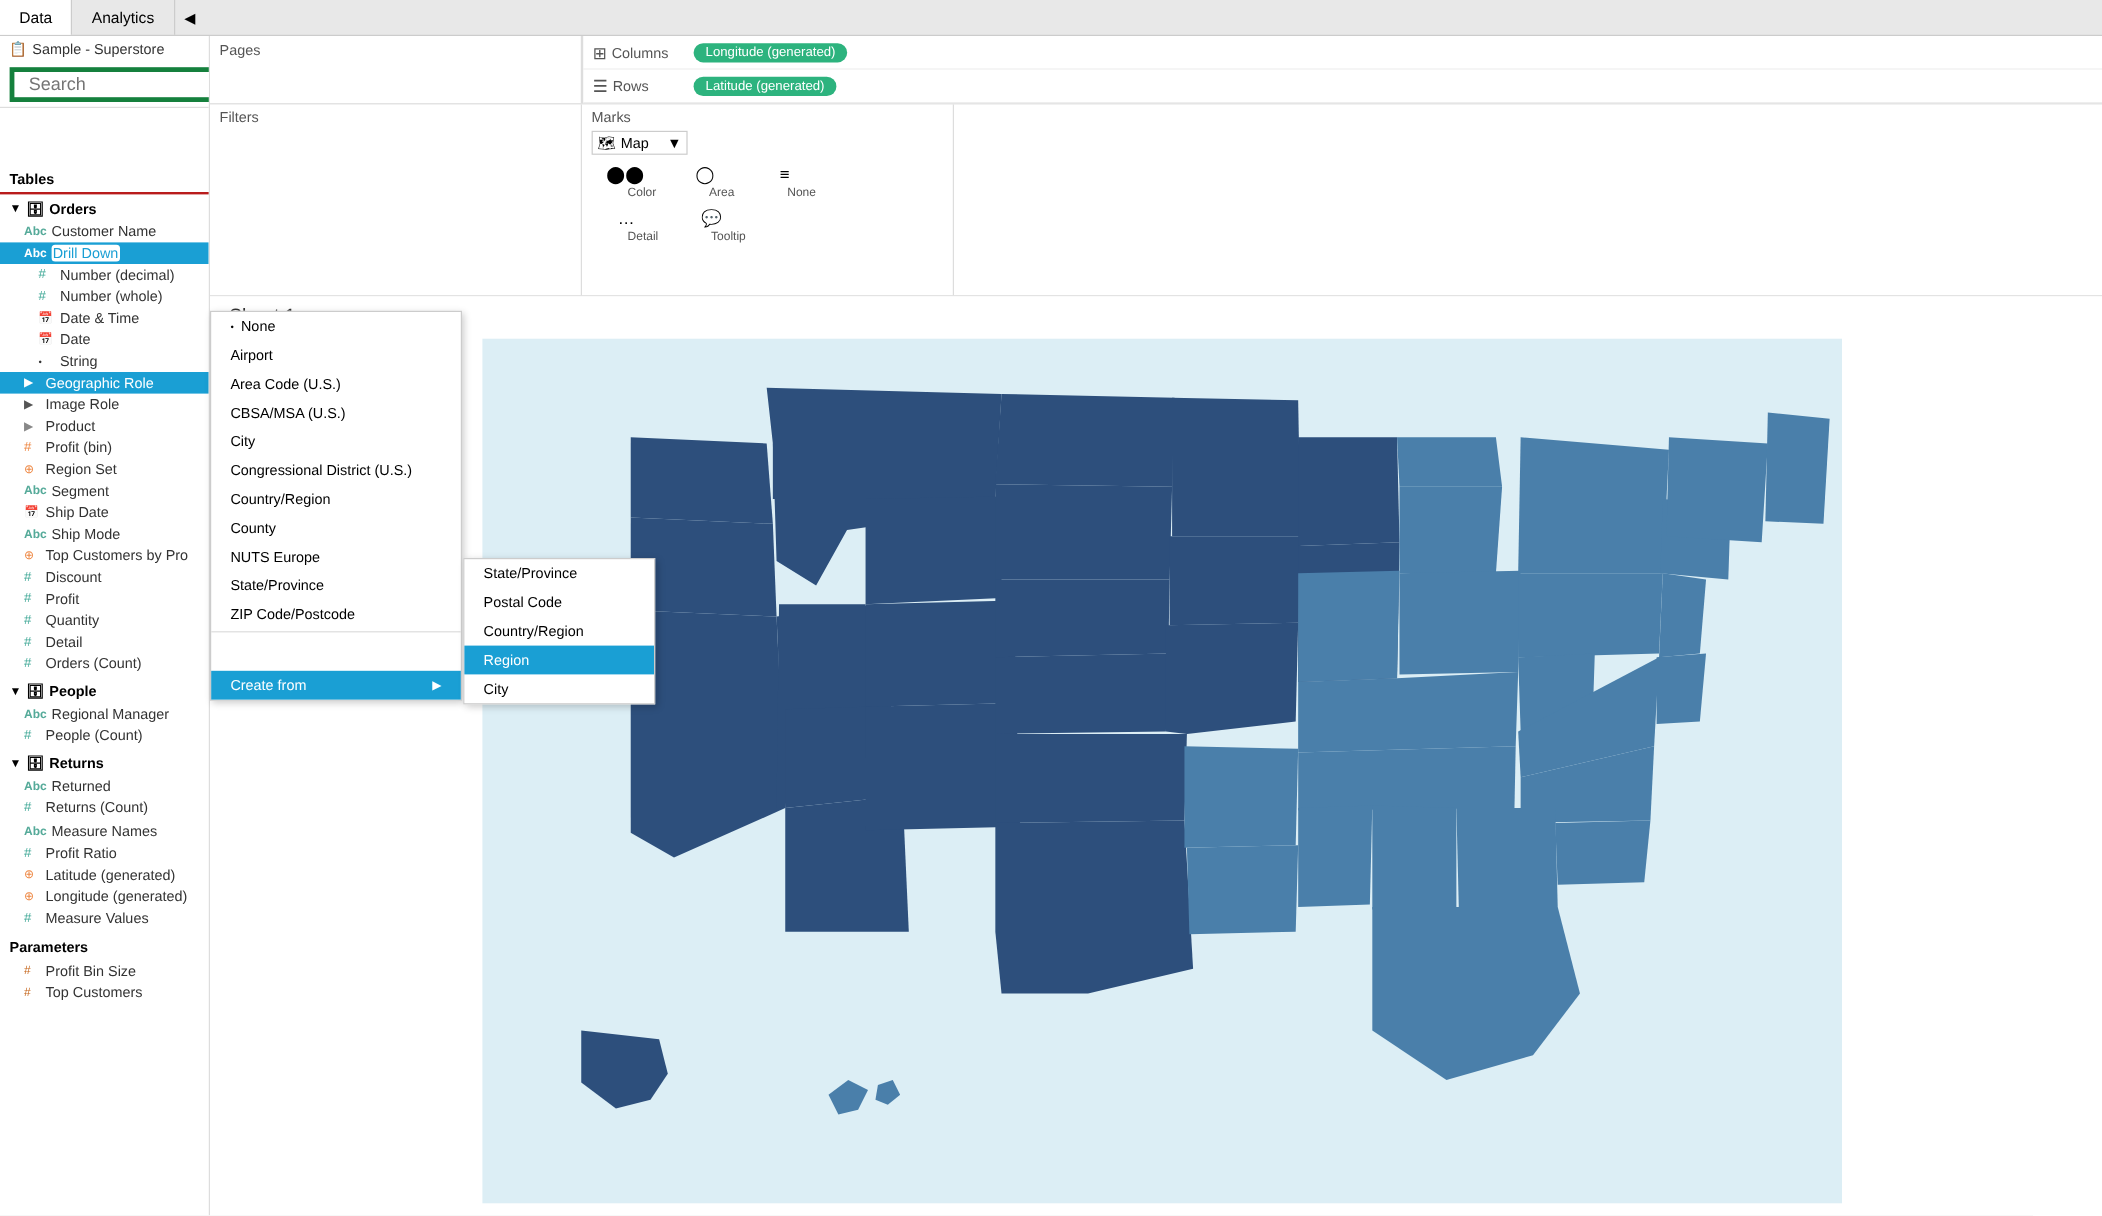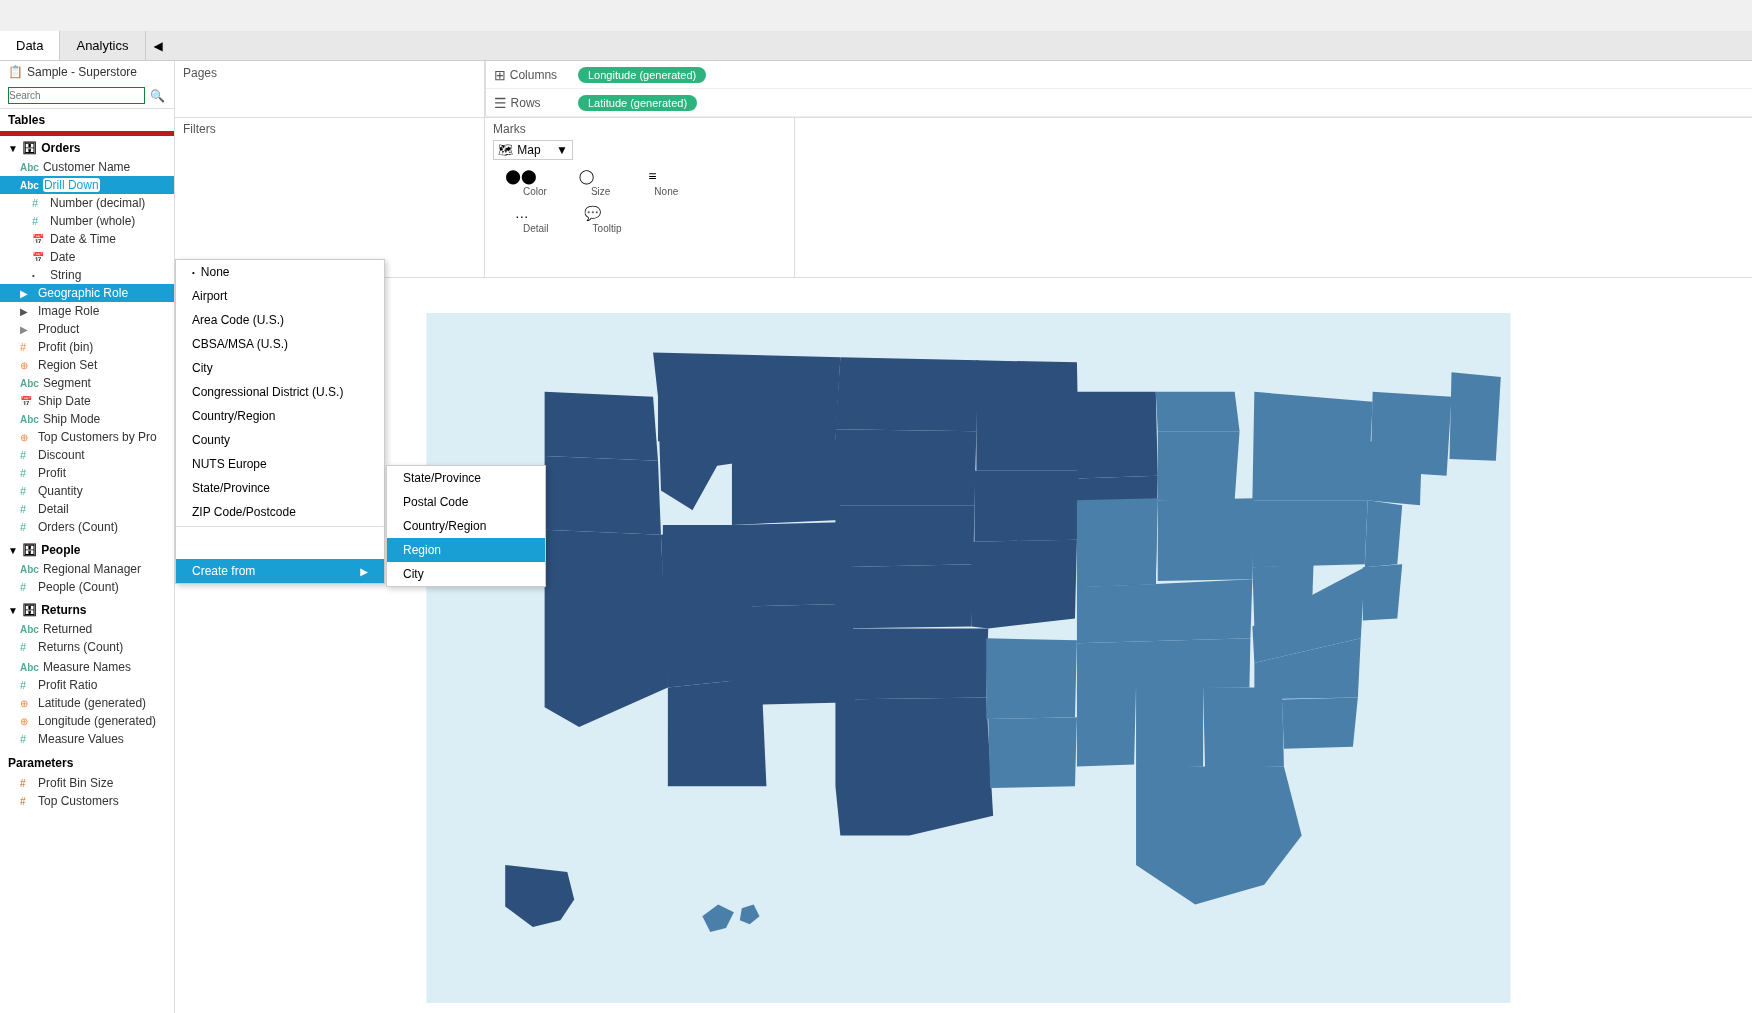--- a/index.html
+++ b/index.html
@@ -1,34 +1,34 @@
 <!DOCTYPE html>
 <html><head>
   <meta charset="utf-8">
   <style>
     * { box-sizing: border-box; margin: 0; padding: 0; font-family: 'Segoe UI', Arial, sans-serif; font-size: 12px; }
     body { background: #f0f0f0; display: flex; flex-direction: column; height: 1013px; width: 1752px; overflow: hidden; }
 
     
-    .top-bar { display: flex; align-items: center; background: #e8e8e8; border-bottom: 1px solid #ccc; height: 30px; margin-top: 31px; }
+    .top-bar { display: flex; align-items: center; background: #e8e8e8; border-bottom: 1px solid #ccc; height: 30px; }
     .top-tab { padding: 5px 16px; cursor: pointer; font-size: 13px; border-right: 1px solid #ccc; height: 100%; display: flex; align-items: center; }
     .top-tab.active { background: #fff; font-weight: 500; }
     .top-tab-arrow { padding: 5px 8px; display: flex; align-items: center; cursor: pointer; }
 
     
     .main { display: flex; flex: 1; overflow: hidden; }
 
     
     .sidebar { width: 175px; background: #fff; border-right: 1px solid #ddd; display: flex; flex-direction: column; overflow: hidden; }
     .sidebar-datasource { display: flex; align-items: center; padding: 4px 8px; font-size: 12px; color: #333; }
     .sidebar-datasource-icon { margin-right: 4px; color: #666; }
     .search-bar { display: flex; align-items: center; padding: 4px 8px; border-bottom: 1px solid #ddd; gap: 4px; }
-    .search-input { flex: 1; border: 1px solid #15803d; padding: 2px 0; font-size: 10px; outline: none; }
+    .search-input { flex: 1; border: 4px solid #15803d; padding: 2px 12px; font-size: 15px; outline: none; }
     .search-btn { background: none; border: none; cursor: pointer; padding: 1px; }
-    .tables-header { font-weight: bold; padding: 4px 8px; font-size: 12px; border-bottom: 5px solid #b91c1c; }
+    .tables-header { font-weight: bold; padding: 4px 8px; font-size: 12px; border-bottom: 2px solid #b91c1c; margin-top: 48px; }
     .sidebar-section { padding: 2px 0; }
     .section-title { display: flex; align-items: center; padding: 3px 8px; font-weight: bold; font-size: 12px; cursor: pointer; }
     .section-title .arrow { margin-right: 4px; font-size: 10px; }
     .field-item { display: flex; align-items: center; padding: 2px 8px 2px 20px; cursor: pointer; font-size: 12px; color: #333; white-space: nowrap; overflow: hidden; text-overflow: ellipsis; }
     .field-icon { margin-right: 4px; font-size: 10px; min-width: 14px; }
     .field-abc { color: #5a9; font-weight: bold; font-size: 10px; }
     .field-hash { color: #4a9; font-size: 11px; }
     .field-globe { color: #e84; font-size: 10px; }
     .field-cal { color: #49a; font-size: 10px; }
     .field-dot { color: #333; font-size: 8px; }
@@ -303,21 +303,21 @@
             <span style="margin-left:auto;">▼</span>
           </div>
         </div>
         <div class="marks-buttons">
           <div class="mark-btn">
             <span class="mark-btn-icon" style="font-size:14px;">⬤⬤</span>
             <span class="mark-btn-label">Color</span>
           </div>
           <div class="mark-btn">
             <span class="mark-btn-icon" style="font-size:14px;">◯</span>
-            <span class="mark-btn-label">Size</span>
+            <span class="mark-btn-label">Area</span>
           </div>
           <div class="mark-btn">
             <span class="mark-btn-icon" style="font-size:14px;">≡</span>
             <span class="mark-btn-label">None</span>
           </div>
         </div>
         <div class="marks-buttons">
           <div class="mark-btn">
             <span class="mark-btn-icon" style="font-size:14px;">…</span>
             <span class="mark-btn-label">Detail</span>

